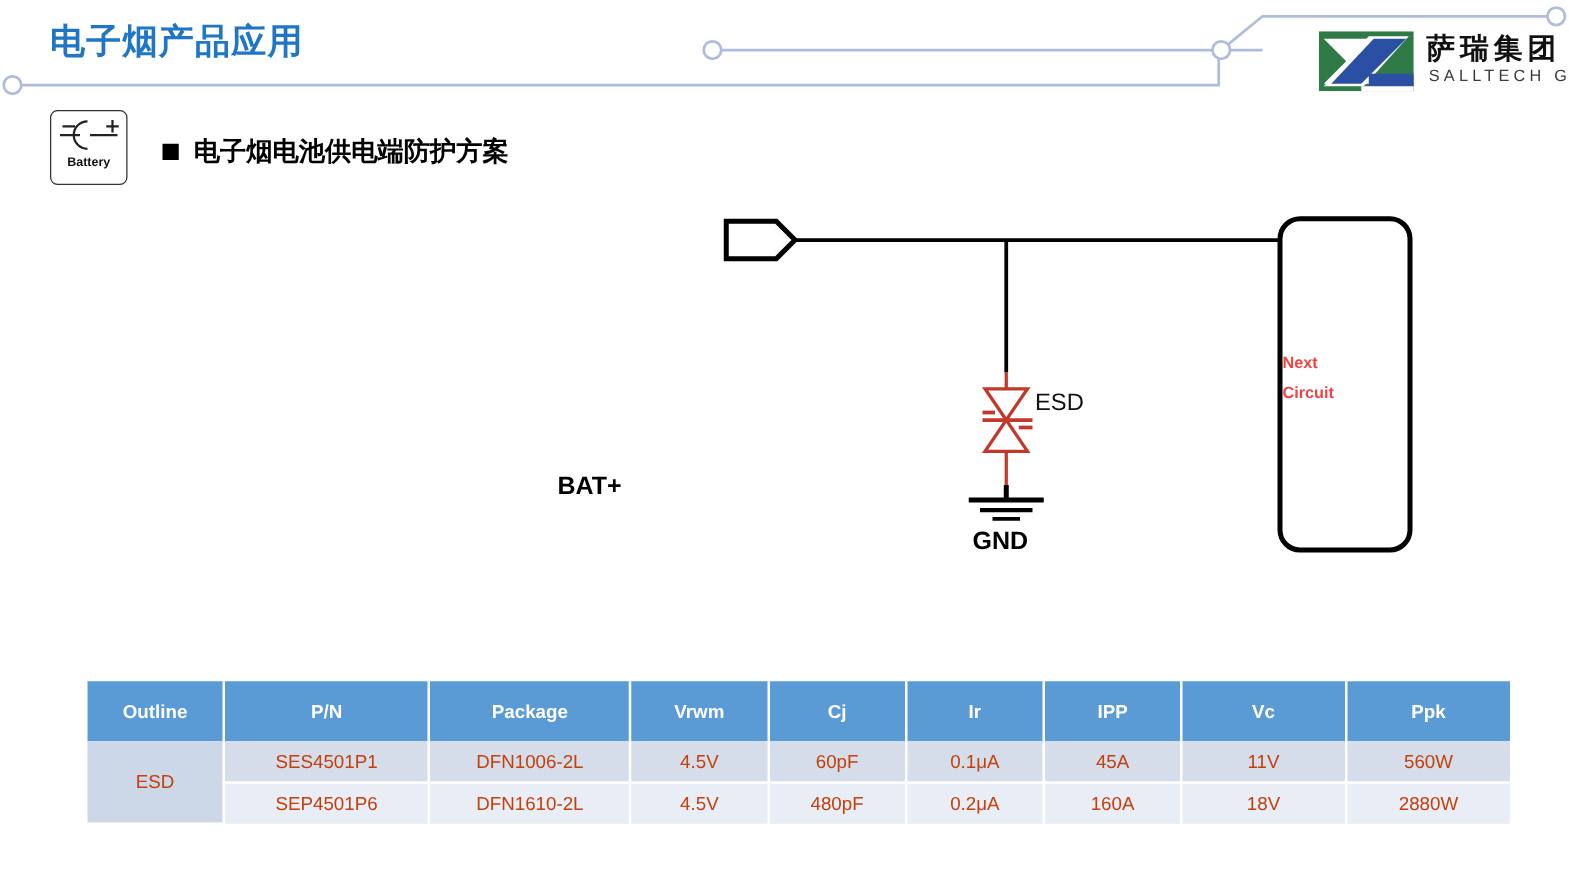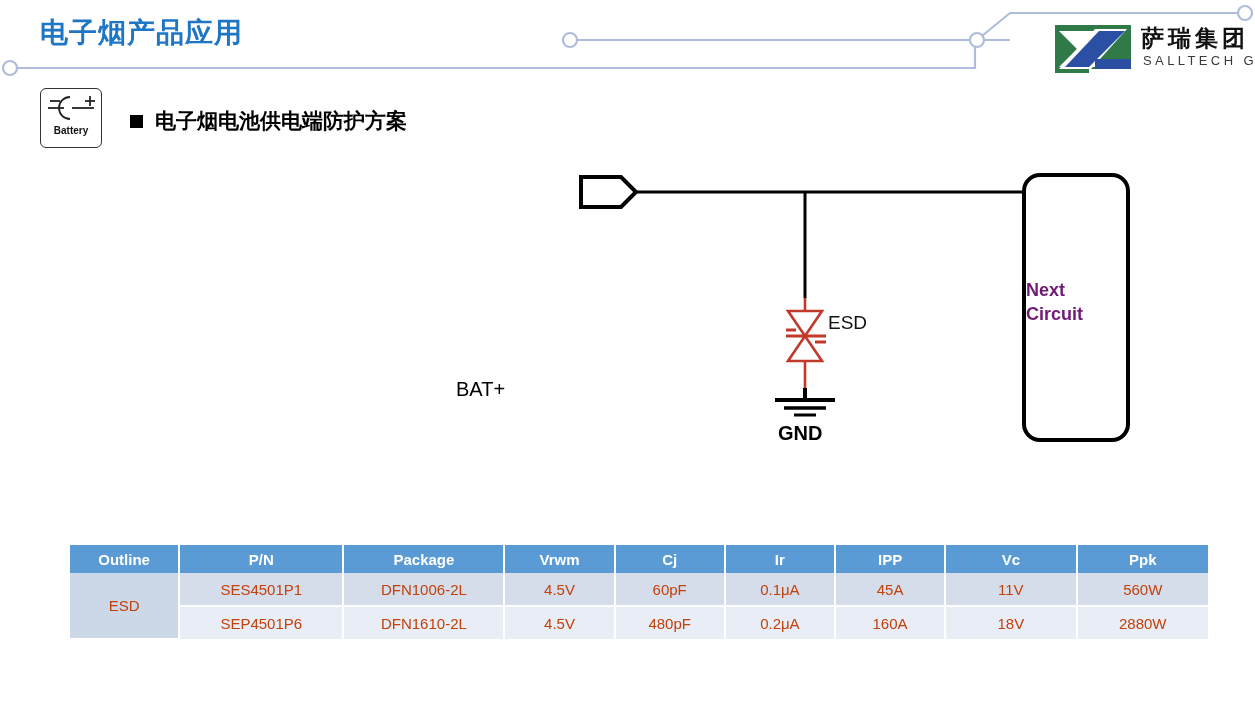--- a/index.html
+++ b/index.html
@@ -46,42 +46,42 @@
   }
 
   
   #subtitle-row{position:absolute;left:118px;top:107px;display:flex;align-items:center;padding-left:12px;}
   #subtitle-bullet{width:13px;height:13px;background:#000;display:inline-block;margin-right:12px;}
   #subtitle-text{font-size:21px;font-weight:bold;color:#000;white-space:nowrap;}
 
   
   #circuit{position:absolute;left:160px;top:160px;width:1010px;height:330px;}
   .circ-label{position:absolute;white-space:nowrap;}
-  #label-bat{left:296px;top:218px;font-size:20px;font-weight:normal;color:#000;}
+  #label-bat{left:286px;top:218px;font-size:20px;font-weight:bold;color:#000;}
   #label-gnd{left:618px;top:262px;font-size:20px;font-weight:bold;color:#000;}
   #label-esd{left:668px;top:152px;font-size:19px;color:#111;}
   #label-next{
     position:absolute;left:866px;top:118px;width:110px;
-    font-size:18px;font-weight:bold;color:#701a75;line-height:24px;
+    font-size:13px;font-weight:bold;color:#ef4444;line-height:24px;
   }
 
   
   #iec-note{
     position:absolute;left:170px;top:313px;
     font-size:16px;color:#000;line-height:25px;white-space:nowrap;
   }
 
   
   #spec-table{
     position:absolute;left:70px;top:545px;width:1138px;
     border-collapse:collapse;table-layout:fixed;
   }
   #spec-table th{
     background:#5B9BD5;color:#ffffff;font-size:15px;font-weight:bold;
-    height:28px;text-align:center;border-right:2px solid #ffffff;
+    height:48px;text-align:center;border-right:2px solid #ffffff;
     padding:0;
   }
   #spec-table th:last-child{border-right:none;}
   #spec-table td{
     font-size:15px;color:#c2410c;text-align:center;height:32px;
     border-right:2px solid #ffffff;border-bottom:2px solid #ffffff;padding:0;
   }
   #spec-table td:last-child{border-right:none;}
   #spec-table tr:last-child td{border-bottom:none;}
   .rowA td{background:#D6DDEA;}

